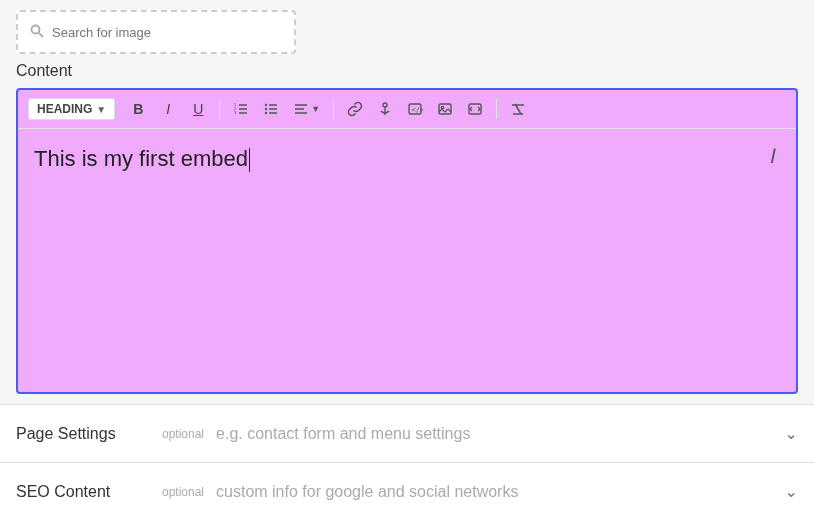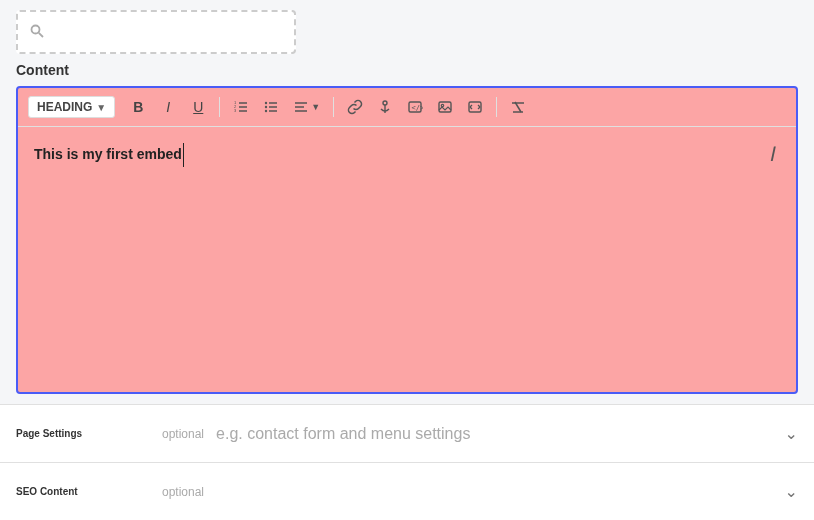--- a/index.html
+++ b/index.html
@@ -43,31 +43,31 @@
     }
 
     
     .content-section {
       padding: 0 16px 10px 16px;
       flex: 1;
       display: flex;
       flex-direction: column;
     }
     .content-label {
-      font-size: 14px;
-      font-weight: 700;
+      font-size: 16px;
+      font-weight: 400;
       color: #333;
       margin-bottom: 8px;
     }
 
     
     .editor-container {
       border: 2px solid #4a5cf6;
       border-radius: 4px;
-      background: #fca5a5;
+      background: #f0abfc;
       flex: 1;
       display: flex;
       flex-direction: column;
     }
 
     
     .toolbar {
       display: flex;
       align-items: center;
       padding: 6px 10px;
@@ -133,22 +133,22 @@
       gap: 2px;
     }
 
     
     .editor-body {
       flex: 1;
       padding: 16px;
       position: relative;
     }
     .editor-heading-text {
-      font-size: 14px;
-      font-weight: 700;
+      font-size: 22px;
+      font-weight: 400;
       color: #222;
       line-height: 1.3;
     }
     .cursor {
       display: inline-block;
       width: 1px;
       height: 24px;
       background: #222;
       vertical-align: middle;
       animation: blink 1s step-end infinite;
@@ -171,22 +171,22 @@
     .accordion-item {
       border-top: 1px solid #e0e0e0;
       background: #fff;
       display: flex;
       align-items: center;
       padding: 0 16px;
       height: 58px;
       cursor: pointer;
     }
     .accordion-title {
-      font-size: 10px;
-      font-weight: 700;
+      font-size: 16px;
+      font-weight: 400;
       color: #333;
       min-width: 130px;
     }
     .accordion-optional {
       font-size: 12px;
       color: #aaa;
       margin-left: 16px;
       margin-right: 12px;
     }
     .accordion-desc {
@@ -203,20 +203,21 @@
 <body>
 
 <div class="image-search-area">
   <div class="image-search-box">
     <span class="search-icon-svg">
       <svg width="14" height="14" viewBox="0 0 14 14" fill="none" stroke="#aaa" stroke-width="1.8">
         <circle cx="5.5" cy="5.5" r="4"></circle>
         <line x1="8.8" y1="8.8" x2="13" y2="13"></line>
       </svg>
     </span>
+    <input type="text" placeholder="Search for image" style="">
   </div>
 </div>
 
 <div class="content-section">
   <div class="content-label">Content</div>
 
   <div class="editor-container">
 
     <div class="toolbar">
 
@@ -335,14 +336,15 @@
 <div class="accordion-item">
   <span class="accordion-title">Page Settings</span>
   <span class="accordion-optional">optional</span>
   <span class="accordion-desc">e.g. contact form and menu settings</span>
   <span class="accordion-chevron">⌄</span>
 </div>
 
 <div class="accordion-item">
   <span class="accordion-title">SEO Content</span>
   <span class="accordion-optional">optional</span>
+  <span class="accordion-desc">custom info for google and social networks</span>
   <span class="accordion-chevron">⌄</span>
 </div>
 
 </body></html>

